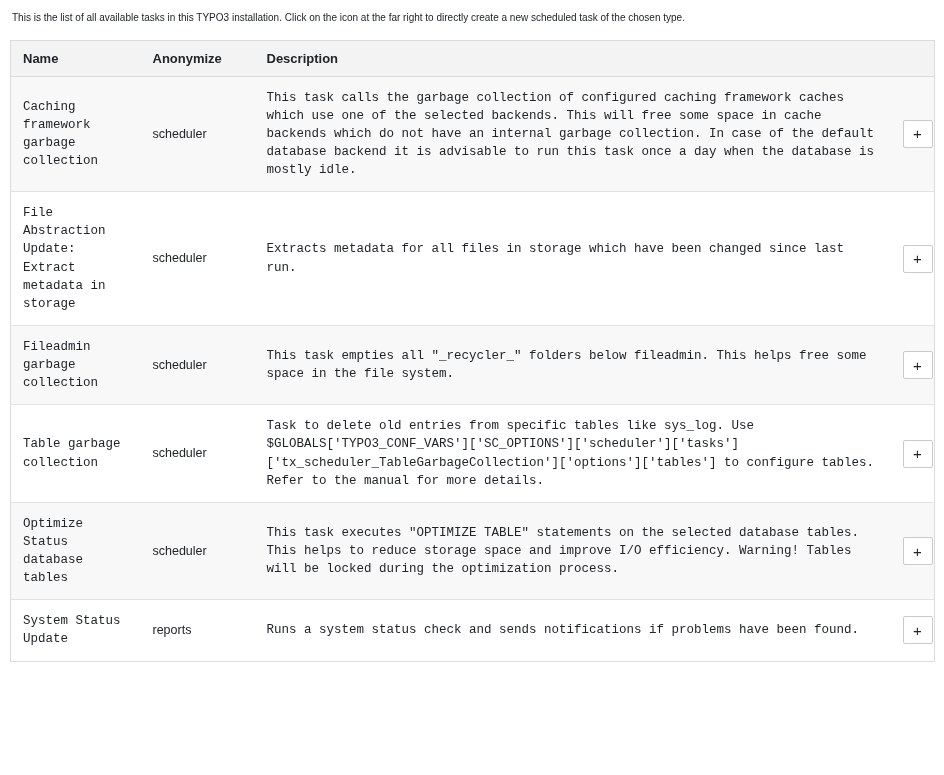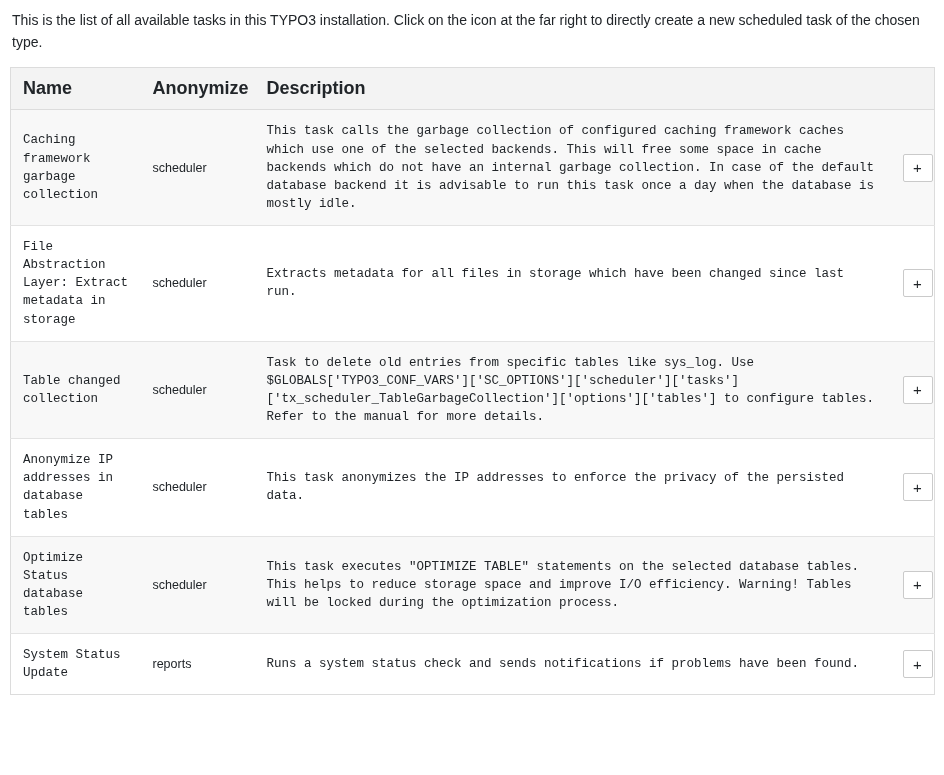--- a/index.html
+++ b/index.html
@@ -14,38 +14,38 @@
     font-size: 13px;
     color: #212529;
     overflow: hidden;
   }
   .page {
     padding: 10px 10px 0 10px;
     box-sizing: border-box;
     width: 944px;
   }
   .intro {
-    font-size: 14px;
+    font-size: 10px;
     line-height: 1.55;
     color: #212529;
     margin: 0 0 14px 0;
     padding: 0 2px;
   }
   table.task-table {
     width: 924px;
     border-collapse: collapse;
     border: 1px solid #dcdcdc;
     background: #fff;
     table-layout: fixed;
   }
   table.task-table thead th {
     background: #f3f3f3;
     border-bottom: 1px solid #dcdcdc;
     text-align: left;
-    font-size: 18px;
+    font-size: 13px;
     font-weight: bold;
     color: #212529;
     padding: 10px 12px;
     vertical-align: middle;
   }
   col.c-name { width: 130px; }
   col.c-ext  { width: 114px; }
   col.c-desc { width: 636px; }
   col.c-act  { width: 44px; }
 
@@ -107,35 +107,35 @@
       </tr>
     </thead>
     <tbody id="task-rows">
         <tr>
           <td class="cell-name">Caching framework garbage collection</td>
           <td class="cell-ext">scheduler</td>
           <td class="cell-desc">This task calls the garbage collection of configured caching framework caches which use one of the selected backends. This will free some space in cache backends which do not have an internal garbage collection. In case of the default database backend it is advisable to run this task once a day when the database is mostly idle.</td>
           <td class="cell-action"><button class="add-btn">+</button></td>
         </tr>
         <tr>
-          <td class="cell-name">File Abstraction Layer: Extract metadata in storage</td>
+          <td class="cell-name">File Abstraction Update: Extract metadata in storage</td>
           <td class="cell-ext">scheduler</td>
           <td class="cell-desc">Extracts metadata for all files in storage which have been changed since last run.</td>
           <td class="cell-action"><button class="add-btn">+</button></td>
         </tr>
         <tr>
-          <td class="cell-name">Table changed collection</td>
+          <td class="cell-name">Fileadmin garbage collection</td>
           <td class="cell-ext">scheduler</td>
-          <td class="cell-desc">Task to delete old entries from specific tables like sys_log. Use $GLOBALS['TYPO3_CONF_VARS']['SC_OPTIONS']['scheduler']['tasks']['tx_scheduler_TableGarbageCollection']['options']['tables'] to configure tables. Refer to the manual for more details.</td>
+          <td class="cell-desc">This task empties all "_recycler_" folders below fileadmin. This helps free some space in the file system.</td>
           <td class="cell-action"><button class="add-btn">+</button></td>
         </tr>
         <tr>
-          <td class="cell-name">Anonymize IP addresses in database tables</td>
+          <td class="cell-name">Table garbage collection</td>
           <td class="cell-ext">scheduler</td>
-          <td class="cell-desc">This task anonymizes the IP addresses to enforce the privacy of the persisted data.</td>
+          <td class="cell-desc">Task to delete old entries from specific tables like sys_log. Use $GLOBALS['TYPO3_CONF_VARS']['SC_OPTIONS']['scheduler']['tasks']['tx_scheduler_TableGarbageCollection']['options']['tables'] to configure tables. Refer to the manual for more details.</td>
           <td class="cell-action"><button class="add-btn">+</button></td>
         </tr>
         <tr>
           <td class="cell-name">Optimize Status database tables</td>
           <td class="cell-ext">scheduler</td>
           <td class="cell-desc">This task executes "OPTIMIZE TABLE" statements on the selected database tables. This helps to reduce storage space and improve I/O efficiency. Warning! Tables will be locked during the optimization process.</td>
           <td class="cell-action"><button class="add-btn">+</button></td>
         </tr>
         <tr>
           <td class="cell-name">System Status Update</td>

